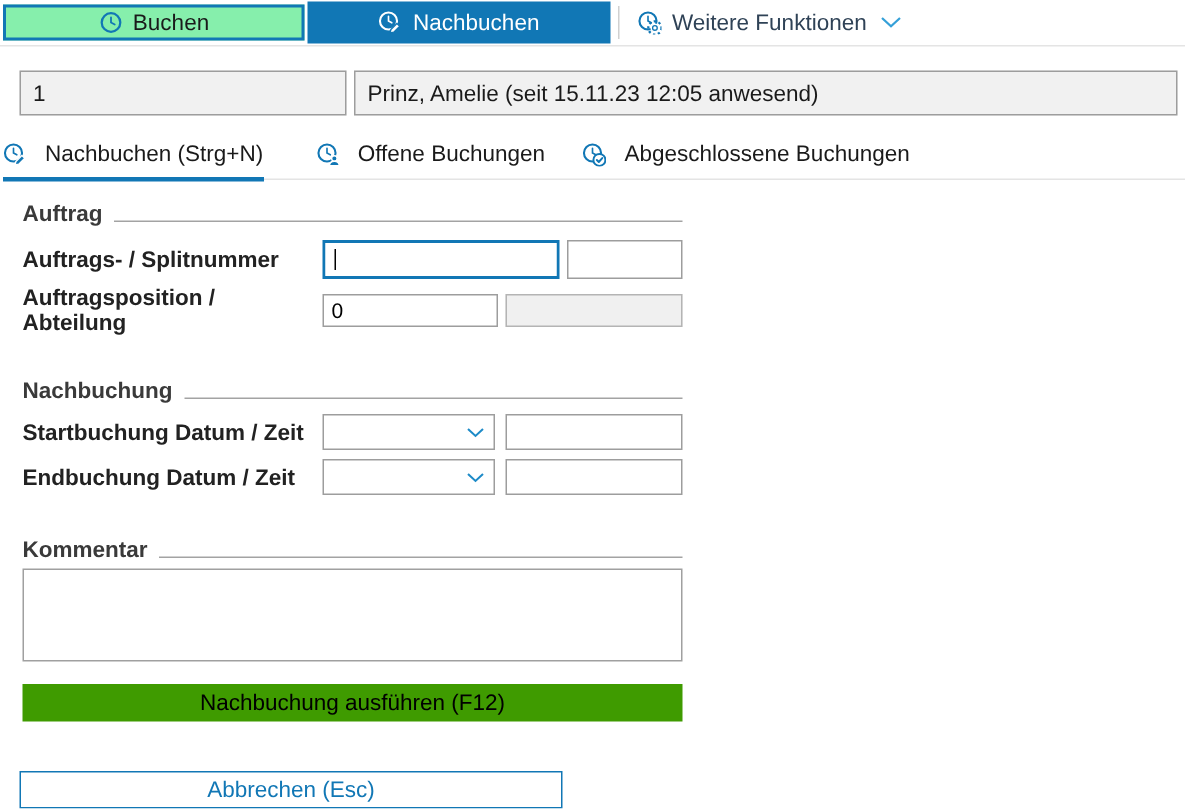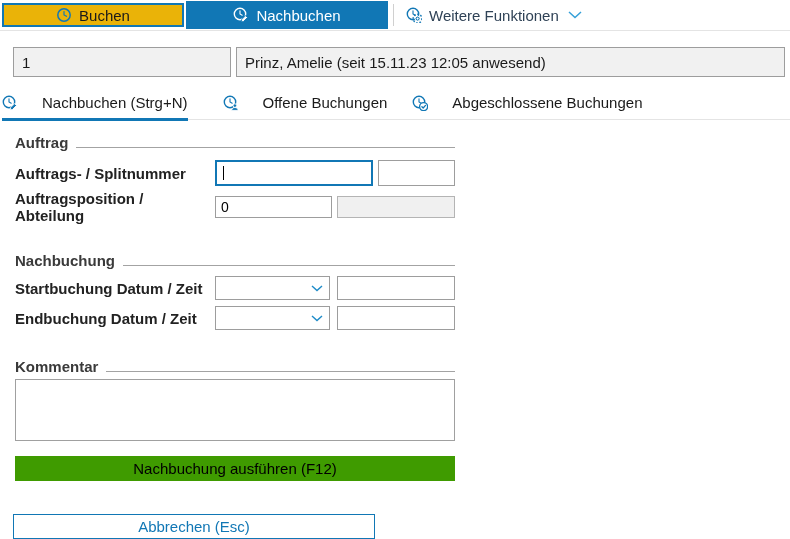--- a/index.html
+++ b/index.html
@@ -12,33 +12,33 @@
   }
   *{box-sizing:border-box;}
   html,body{margin:0;padding:0;}
   body{
     width:790px;height:539px;overflow:hidden;background:#fff;
     font-family:"Liberation Sans","DejaVu Sans",sans-serif;color:#1a1a1a;
   }
   
   .topbar{display:flex;align-items:center;height:31px;border-bottom:1px solid var(--line-gray);padding-left:2px;}
   .tab{display:flex;align-items:center;justify-content:center;gap:7px;font-size:15px;cursor:default;}
-  .tab-inactive{width:182px;height:24px;border:2px solid var(--accent);background:#eab308;color:#1a1a1a;}
+  .tab-inactive{width:201px;height:24px;border:2px solid var(--accent);background:#86efac;color:#1a1a1a;}
   .tab-active{width:202px;height:28px;background:var(--accent);color:#fff;margin-left:2px;}
   .vdivider{width:1px;height:22px;background:#d0d0d0;margin:0 8px 0 5px;}
   .more-menu{display:flex;align-items:center;gap:7px;font-size:15px;color:#2f4256;padding:16px 4px;height:28px;}
   .icon{display:block;flex:none;}
   
   .emp-row{display:flex;gap:5px;margin:16px 5px 0 13px;}
   .emp-box{height:30px;background:#f1f1f1;border:1px solid var(--border-gray);font-size:15px;display:flex;align-items:center;padding-left:8px;color:#1a1a1a;}
   .emp-number{width:218px;}
   .emp-name{flex:1;}
   
   .subtabs{display:flex;align-items:flex-end;margin:17px 0 0 2px;border-bottom:1px solid var(--line-gray);}
-  .subtab{display:flex;align-items:center;gap:24px;font-size:15px;padding-bottom:7px;border-bottom:3px solid transparent;margin-bottom:-2px;color:#1a1a1a;cursor:default;}
+  .subtab{display:flex;align-items:center;gap:12px;font-size:15px;padding-bottom:7px;border-bottom:3px solid transparent;margin-bottom:-2px;color:#1a1a1a;cursor:default;}
   .subtab.active{border-bottom-color:var(--accent);}
   .subtab + .subtab{margin-left:35px;}
   .subtab.third{margin-left:25px;}
   .subtab .icon{color:var(--accent);}
   
   .form{width:455px;}
   .section-head{display:flex;align-items:flex-end;margin:14px 0 0 15px;width:440px;}
   .section-title{font-size:15px;font-weight:bold;color:#3a3a3a;white-space:nowrap;}
   .section-rule{flex:1;border-bottom:1px solid var(--rule-gray);margin:0 0 3px 8px;}
   .field-row{display:flex;align-items:center;margin-left:15px;}

